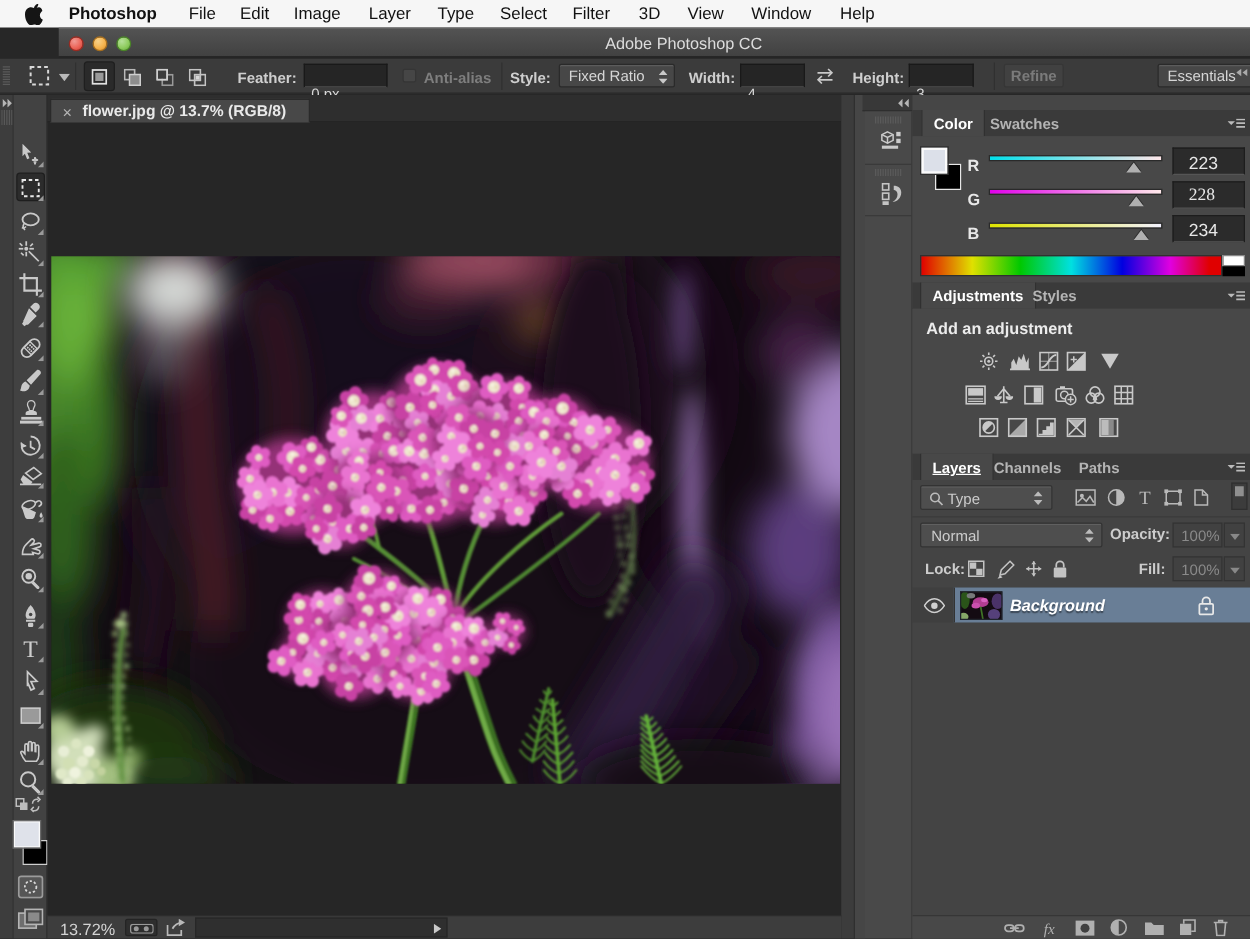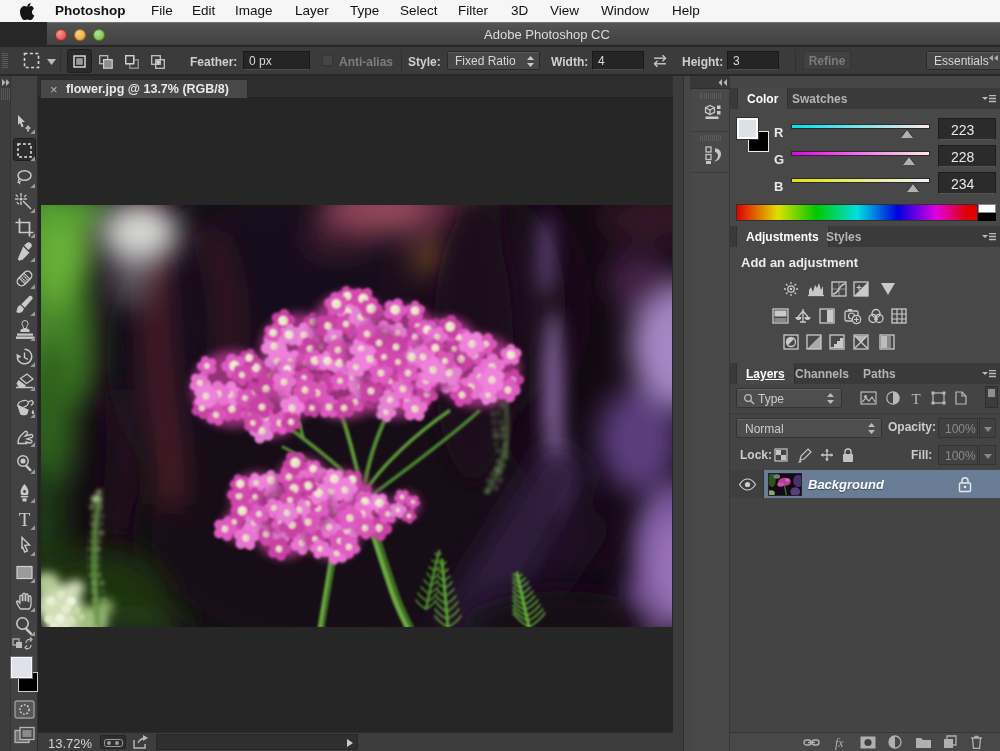--- a/index.html
+++ b/index.html
@@ -7,21 +7,21 @@
 
 #menubar{left:0;top:0;width:1000px;height:22px;background:#f6f6f6;color:#111;font-size:13.5px;padding-left:16px;}
 #menubar .mi{position:absolute;top:3px;white-space:nowrap;}
 
 #titlebar{left:0;top:22px;width:1000px;height:24px;background:linear-gradient(#535353,#414141);border-top:1px solid #747474;border-bottom:1px solid #252525;margin-left:47px;}
 .tl{position:absolute;top:6px;width:12px;height:12px;border-radius:50%;}
 #titletext{position:absolute;top:4px;width:100%;text-align:center;color:#dcdcdc;font-size:13px;}
 
 #optbar{left:0;top:47px;width:1000px;height:28px;background:#3b3b3b;border-bottom:1px solid #282828;color:#cfcfcf;font-size:12px;}
 .olabel{position:absolute;top:8px;}
-.obox{position:absolute;top:4px;height:19px;background:#252525;border:1px solid #191919;border-bottom-color:#4d4d4d;color:#d8d8d8;font-size:12px;padding:2px 5px 0 5px;}
+.obox{position:absolute;top:4px;height:19px;background:#252525;border:1px solid #191919;border-bottom-color:#4d4d4d;color:#d8d8d8;font-size:12px;padding:16px 5px 0 5px;}
 .odrop{position:absolute;top:4px;height:19px;background:#474747;border:1px solid #2a2a2a;border-radius:2px;color:#d6d6d6;font-size:12px;padding:2px 5px 0 7px;box-shadow:inset 0 1px 0 #5c5c5c;}
 
 #lstrip{left:0;top:76px;width:11px;height:675px;background:#3d3d3d;border-right:1px solid #333;}
 #toolbar{left:11px;top:76px;width:27px;height:675px;background:#424242;border-right:1px solid #2e2e2e;}
 .tool{position:absolute;left:3px;width:21px;height:21px;}
 
 #canvas{left:38px;top:76px;width:635px;height:656px;background:#262626;}
 #tabbar{position:absolute;left:0;top:0;width:635px;height:22px;background:#2e2e2e;border-bottom:1px solid #222;}
 #tab{position:absolute;left:2px;top:3px;width:208px;height:19px;background:#484848;border:1px solid #2a2a2a;border-bottom:none;color:#e9e9e9;font-size:12.5px;font-weight:bold;}
 #vscroll{left:673px;top:76px;width:19px;height:675px;background:#3c3c3c;}
@@ -982,21 +982,21 @@
     <div class="abs" style="left:7px;top:9px;width:21px;height:21px;background:#dce0e9;border:2.5px solid #fbfbfb;outline:1px solid #2f2f2f;"></div>
 
     <div class="clabel" style="top:16px;">R</div>
     <div class="ctrack" style="top:15px;background:linear-gradient(90deg,#00dfe9,#ffe6e9);"></div>
     <div class="cthumb" style="left:171px;top:21px;"></div>
     <div class="cvbox" style="top:9px;">223</div>
 
     <div class="clabel" style="top:43px;">G</div>
     <div class="ctrack" style="top:42px;background:linear-gradient(90deg,#e100ea,#ffe9ea);"></div>
     <div class="cthumb" style="left:173px;top:48px;"></div>
-    <div class="cvbox" style="top:36px;">228</div>
+    <div class="cvbox" style="top:36px;font-family:Liberation Serif, serif;">228</div>
 
     <div class="clabel" style="top:70px;">B</div>
     <div class="ctrack" style="top:69px;background:linear-gradient(90deg,#dfe400,#f3f2ff);"></div>
     <div class="cthumb" style="left:177px;top:75px;"></div>
     <div class="cvbox" style="top:63px;">234</div>
 
     <div class="abs" style="left:6px;top:95px;width:242px;height:17px;background:linear-gradient(90deg,#e00000 0%,#e0e000 17%,#00c800 33%,#00e0e0 50%,#0000e0 67%,#e000e0 83%,#e00000 96%,#e00000 100%);border:1px solid #303030;"></div>
     <div class="abs" style="left:248px;top:95px;width:18px;height:9px;background:#fff;border:1px solid #888;"></div>
     <div class="abs" style="left:248px;top:104px;width:18px;height:8px;background:#000;"></div>
   </div>

